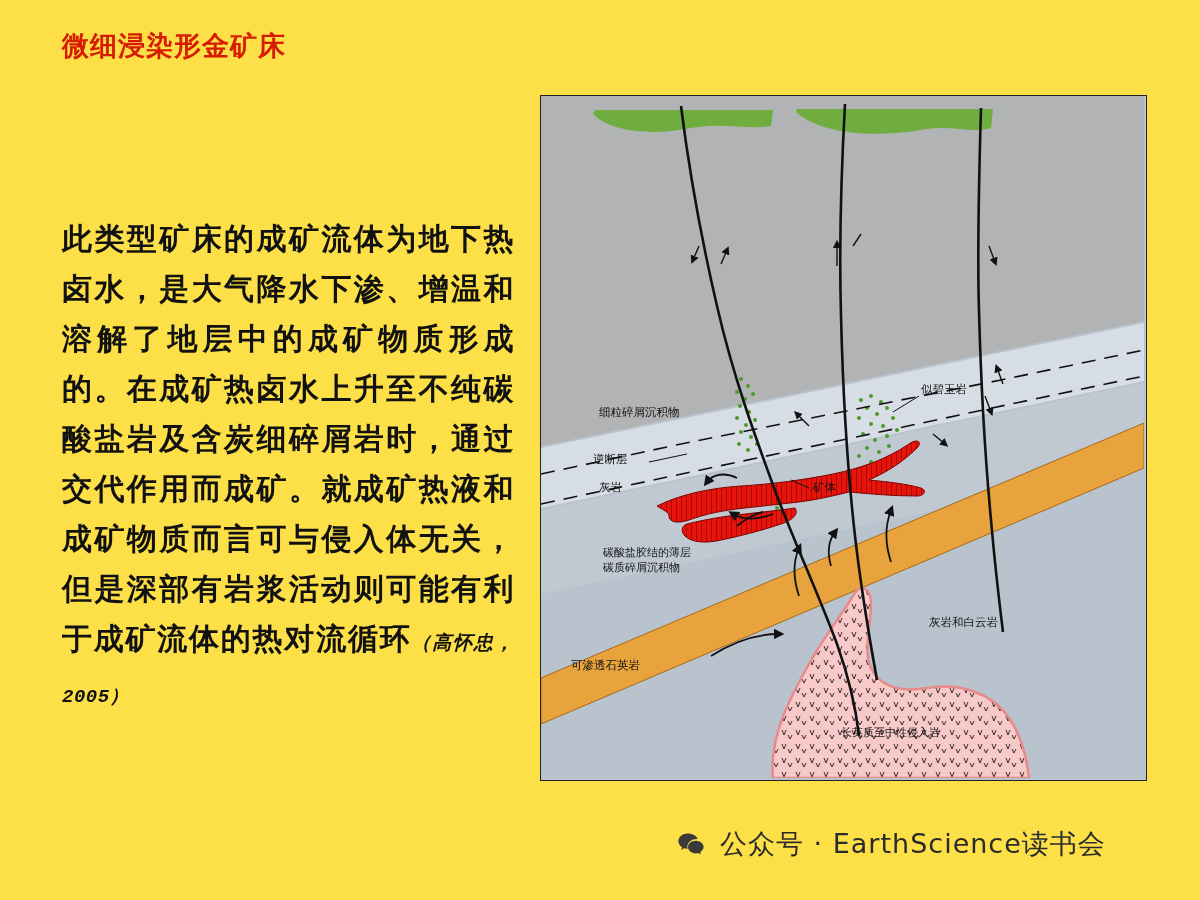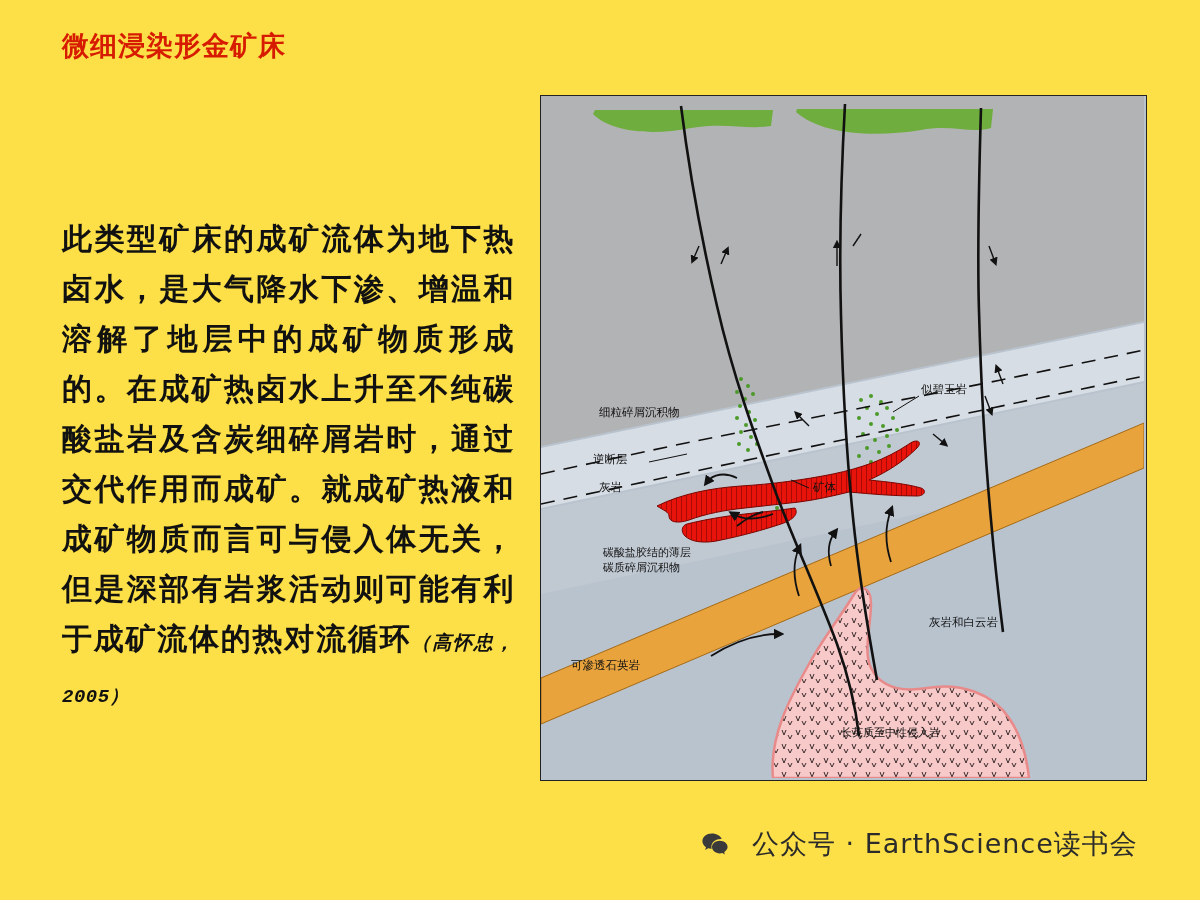--- a/index.html
+++ b/index.html
@@ -56,25 +56,25 @@
     top: 95px;
     width: 605px;
     height: 684px;
     border: 1px solid #222;
     background: #b9c3ce;
     overflow: hidden;
   }
   .figure-svg { display: block; }
   .footer {
     position: absolute;
-    left: 700px;
+    left: 676px;
     top: 826px;
     display: flex;
     align-items: center;
-    gap: 22px;
+    gap: 14px;
   }
   .wechat-icon {
     width: 30px; height: 30px;
     display: inline-block;
   }
   .footer-text {
     font-family: "DejaVu Sans", sans-serif;
     font-size: 27px;
     color: #2b2b2b;
     letter-spacing: 1px;

